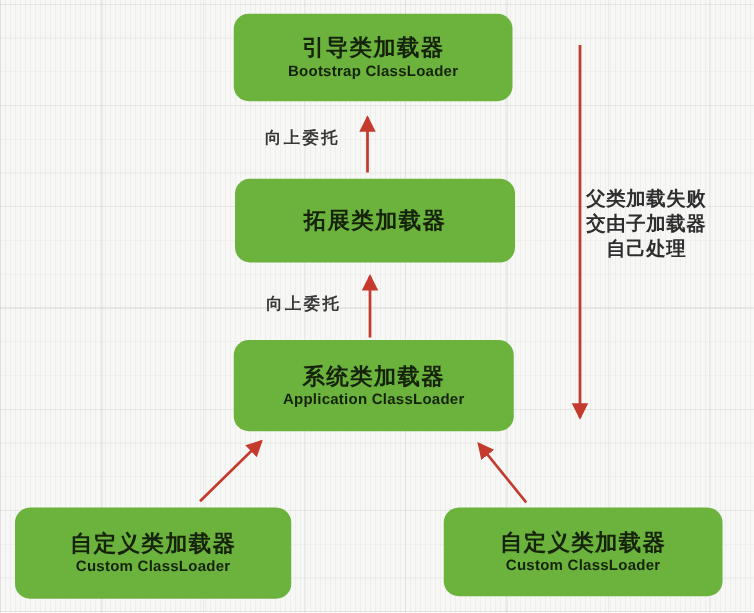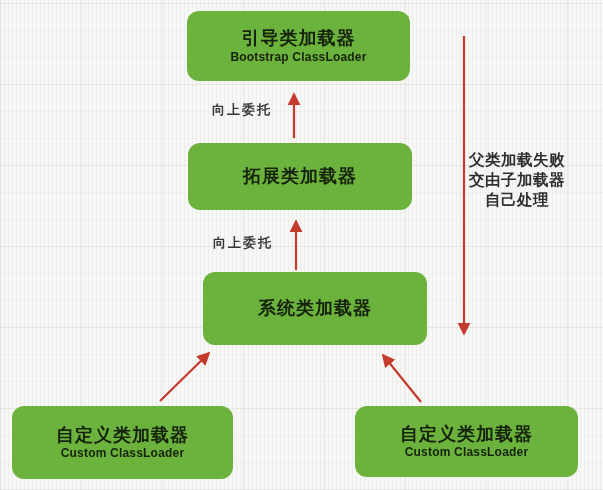--- a/index.html
+++ b/index.html
@@ -31,21 +31,21 @@
     border-radius:12px;
     display:flex;flex-direction:column;align-items:center;justify-content:center;
     color:var(--node-text);
     text-align:center;
     line-height:1.18;
   }
   .node .zh{font-size:18px;font-weight:700;letter-spacing:1px;}
   .node .en{font-size:12px;font-weight:700;letter-spacing:0.2px;}
   .node-bootstrap   {left:187px;top:11px; width:223px;height:70px;}
   .node-extension   {left:188px;top:143px;width:224px;height:67px;}
-  .node-application {left:187px;top:272px;width:224px;height:73px;margin-left:16px;}
+  .node-application {left:187px;top:272px;width:224px;height:73px;}
   .node-custom-left {left:12px; top:406px;width:221px;height:73px;}
   .node-custom-right{left:355px;top:406px;width:223px;height:71px;}
   .edge-label{
     position:absolute;
     font-size:13px;font-weight:700;color:var(--label-text);
     letter-spacing:2px;white-space:nowrap;
   }
   .edge-label-1{left:212px;top:101px;}
   .edge-label-2{left:213px;top:234px;}
   .side-note{
@@ -77,20 +77,21 @@
     <div class="zh">引导类加载器</div>
     <div class="en">Bootstrap ClassLoader</div>
   </div>
 
   <div class="node node-extension">
     <div class="zh">拓展类加载器</div>
   </div>
 
   <div class="node node-application">
     <div class="zh">系统类加载器</div>
+    <div class="en">Application ClassLoader</div>
   </div>
 
   <div class="node node-custom-left">
     <div class="zh">自定义类加载器</div>
     <div class="en">Custom ClassLoader</div>
   </div>
 
   <div class="node node-custom-right">
     <div class="zh">自定义类加载器</div>
     <div class="en">Custom ClassLoader</div>

